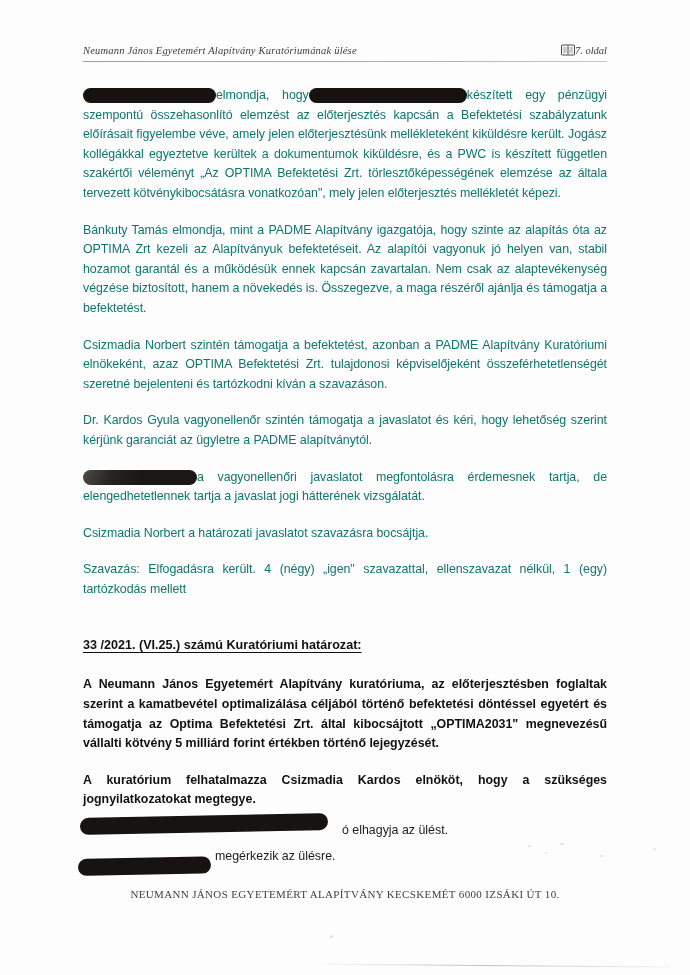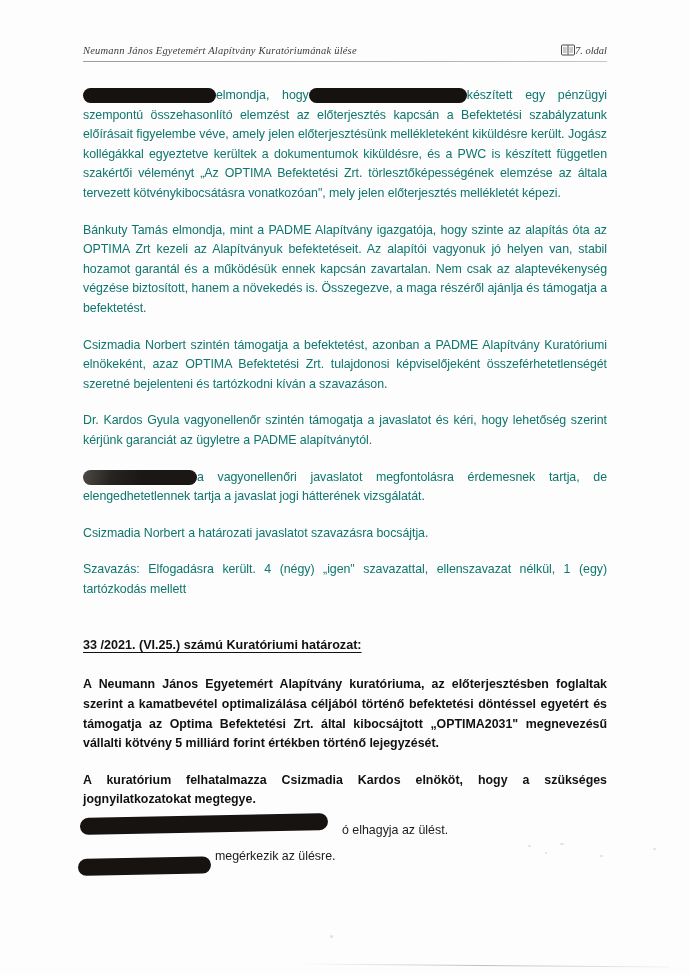--- a/index.html
+++ b/index.html
@@ -246,20 +246,21 @@
     <div class="bottom-line">
       <span class="bar-tilt one"></span>
       <span class="tail-one">ó elhagyja az ülést.</span>
     </div>
     <div class="bottom-line">
       <span class="bar-tilt two"></span>
       <span class="tail-two">megérkezik az ülésre.</span>
     </div>
   </div>
 
+  <div class="footer">NEUMANN JÁNOS EGYETEMÉRT ALAPÍTVÁNY KECSKEMÉT 6000 IZSÁKI ÚT 10.</div>
 
   <span class="speck" style="left:528px; top:845px; width:3px; height:2px;"></span>
   <span class="speck" style="left:545px; top:852px; width:2px; height:2px;"></span>
   <span class="speck" style="left:560px; top:843px; width:4px; height:2px;"></span>
   <span class="speck" style="left:600px; top:855px; width:3px; height:2px;"></span>
   <span class="speck" style="left:653px; top:848px; width:3px; height:2px;"></span>
   <span class="speck" style="left:330px; top:935px; width:3px; height:3px;"></span>
   <div class="scan-edge"></div>
 
 </div>

